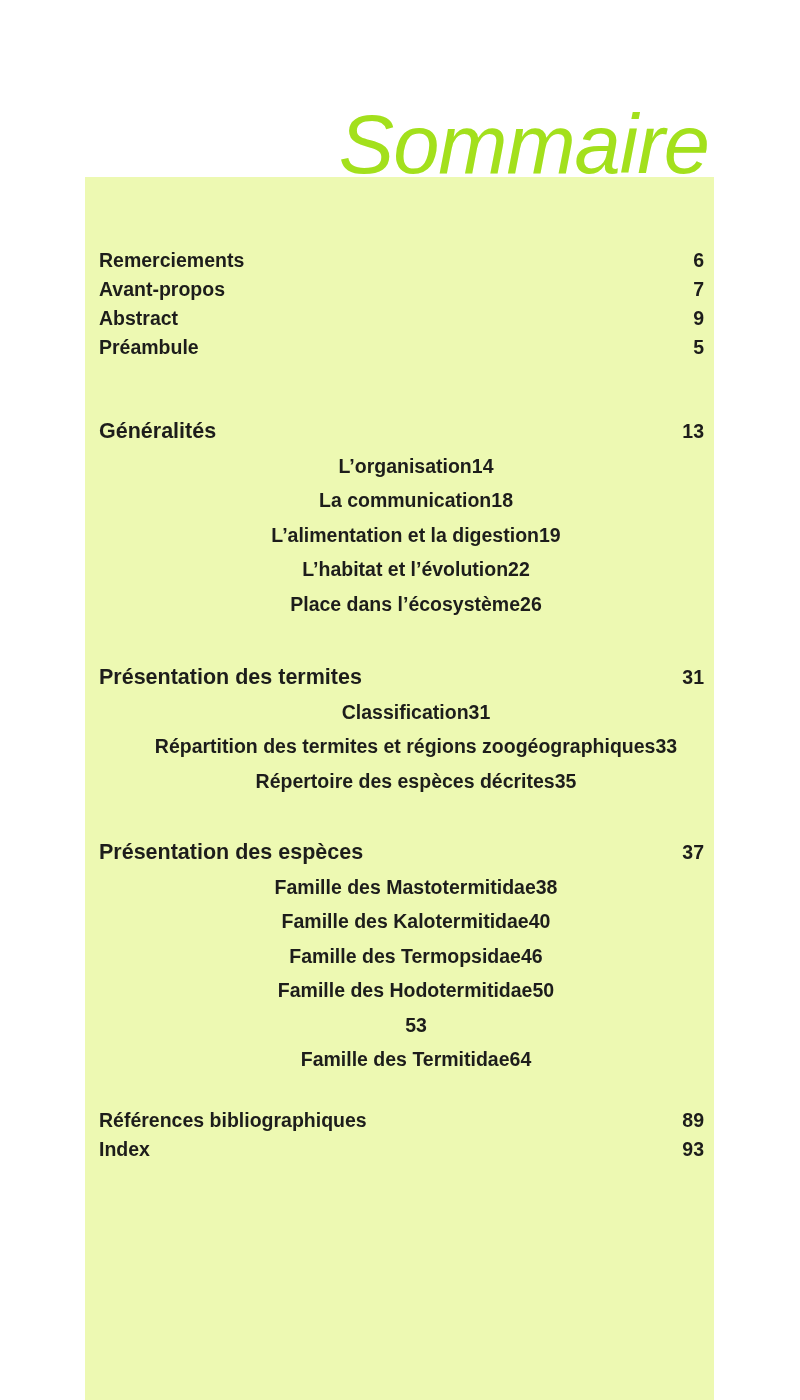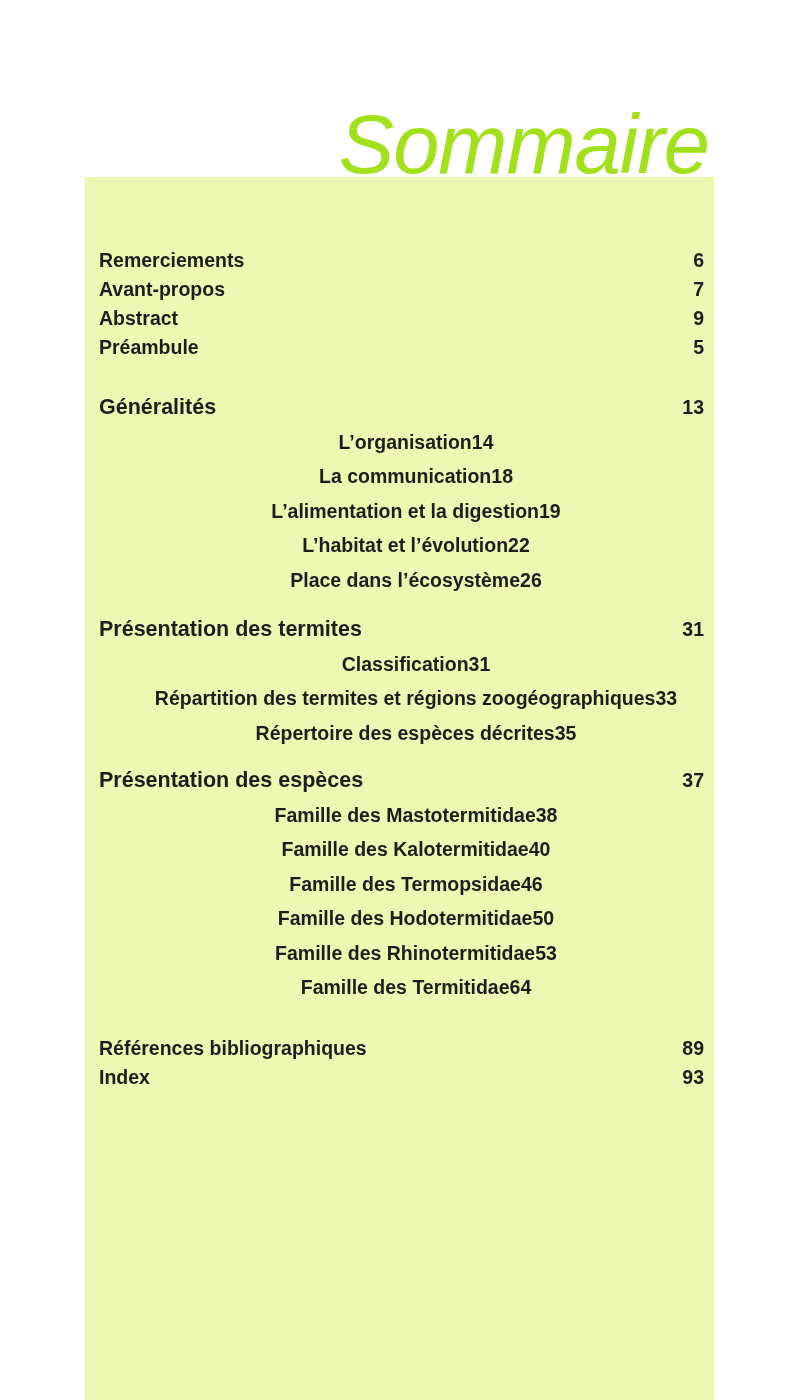--- a/index.html
+++ b/index.html
@@ -41,21 +41,21 @@
   .row {
     display: flex;
     justify-content: space-between;
     align-items: baseline;
     line-height: 29px;
     font-size: 19.5px;
     font-weight: 700;
     white-space: nowrap;
   }
   .block .row { line-height: 34.5px; }
-  .row.heading .lbl { font-size: 21.5px; }
+  .row.heading .lbl { font-size: 21.5px; margin-top: 24px; }
   .row.sub { padding-left: 29px; justify-content: center; }
   .num { font-size: 19.5px; font-weight: 700; }
   .block-generalites { margin-top: 28px; }
   .block-termites { margin-top: 15px; }
   .block-especes { margin-top: 13px; }
   .group-back { margin-top: 29px; }
 </style>
 </head>
 <body>
 
@@ -143,21 +143,20 @@
     </div>
     <div class="row sub">
       <span class="lbl">Famille des Termopsidae</span>
       <span class="num">46</span>
     </div>
     <div class="row sub">
       <span class="lbl">Famille des Hodotermitidae</span>
       <span class="num">50</span>
     </div>
     <div class="row sub">
-      <span class="lbl">Famille des Rhinotermitidae</span>
       <span class="num">53</span>
     </div>
     <div class="row sub">
       <span class="lbl">Famille des Termitidae</span>
       <span class="num">64</span>
     </div>
   </div>
 
   <div class="group group-back">
     <div class="row">

